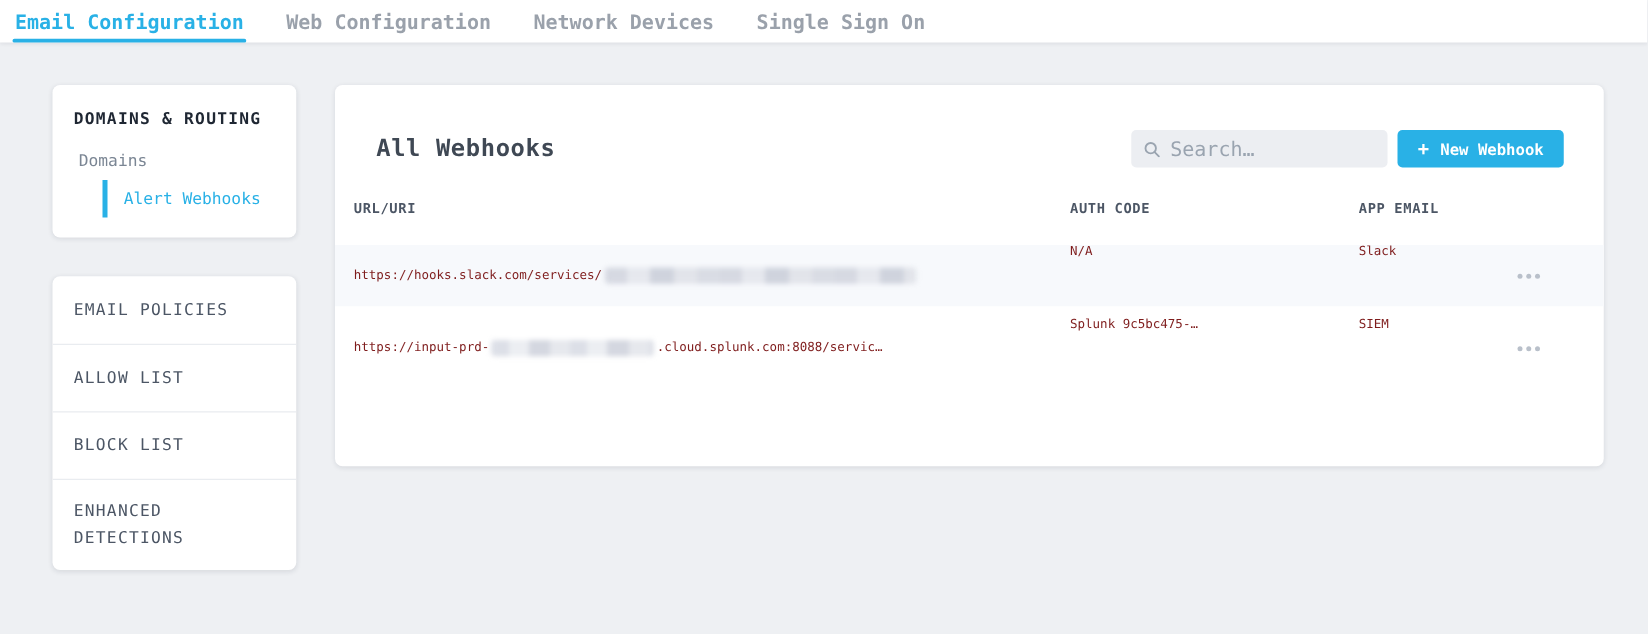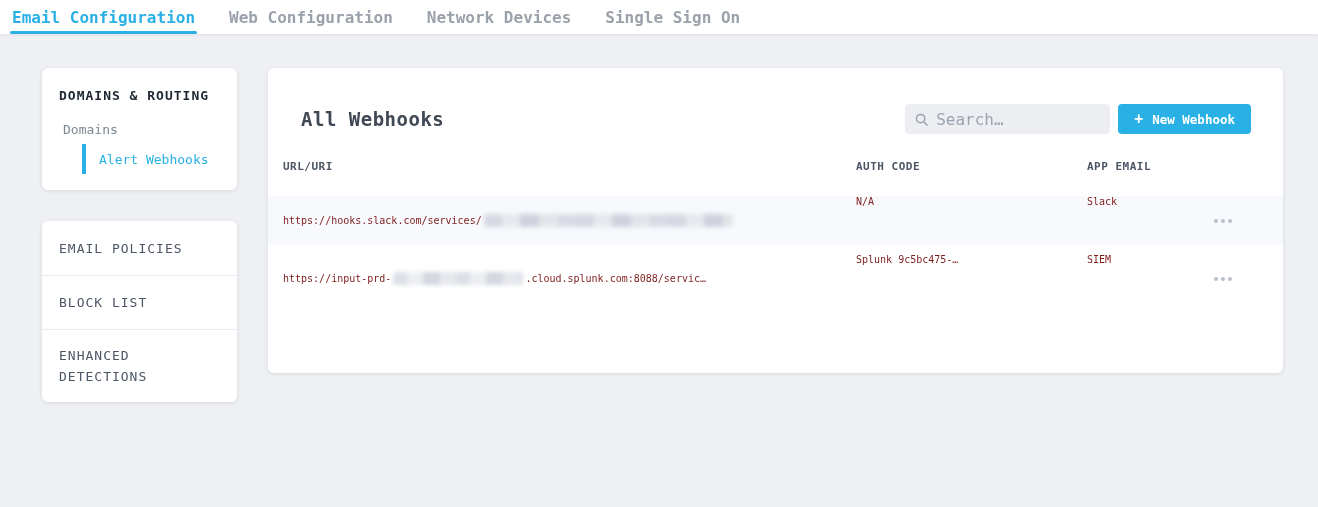--- a/index.html
+++ b/index.html
@@ -136,20 +136,21 @@
   <div class="sidebar">
 
     <div class="card routing-card">
       <div class="routing-title">DOMAINS &amp; ROUTING</div>
       <div class="side-item">Domains</div>
       <div class="side-item active">Alert Webhooks</div>
     </div>
 
     <div class="card sections-card">
       <div class="section-item">EMAIL POLICIES</div>
+      <div class="section-item">ALLOW LIST</div>
       <div class="section-item">BLOCK LIST</div>
       <div class="section-item">ENHANCED DETECTIONS</div>
     </div>
 
   </div>
 
   <div class="panel">
 
     <div class="toolbar">
       <div class="panel-title">All Webhooks</div>

